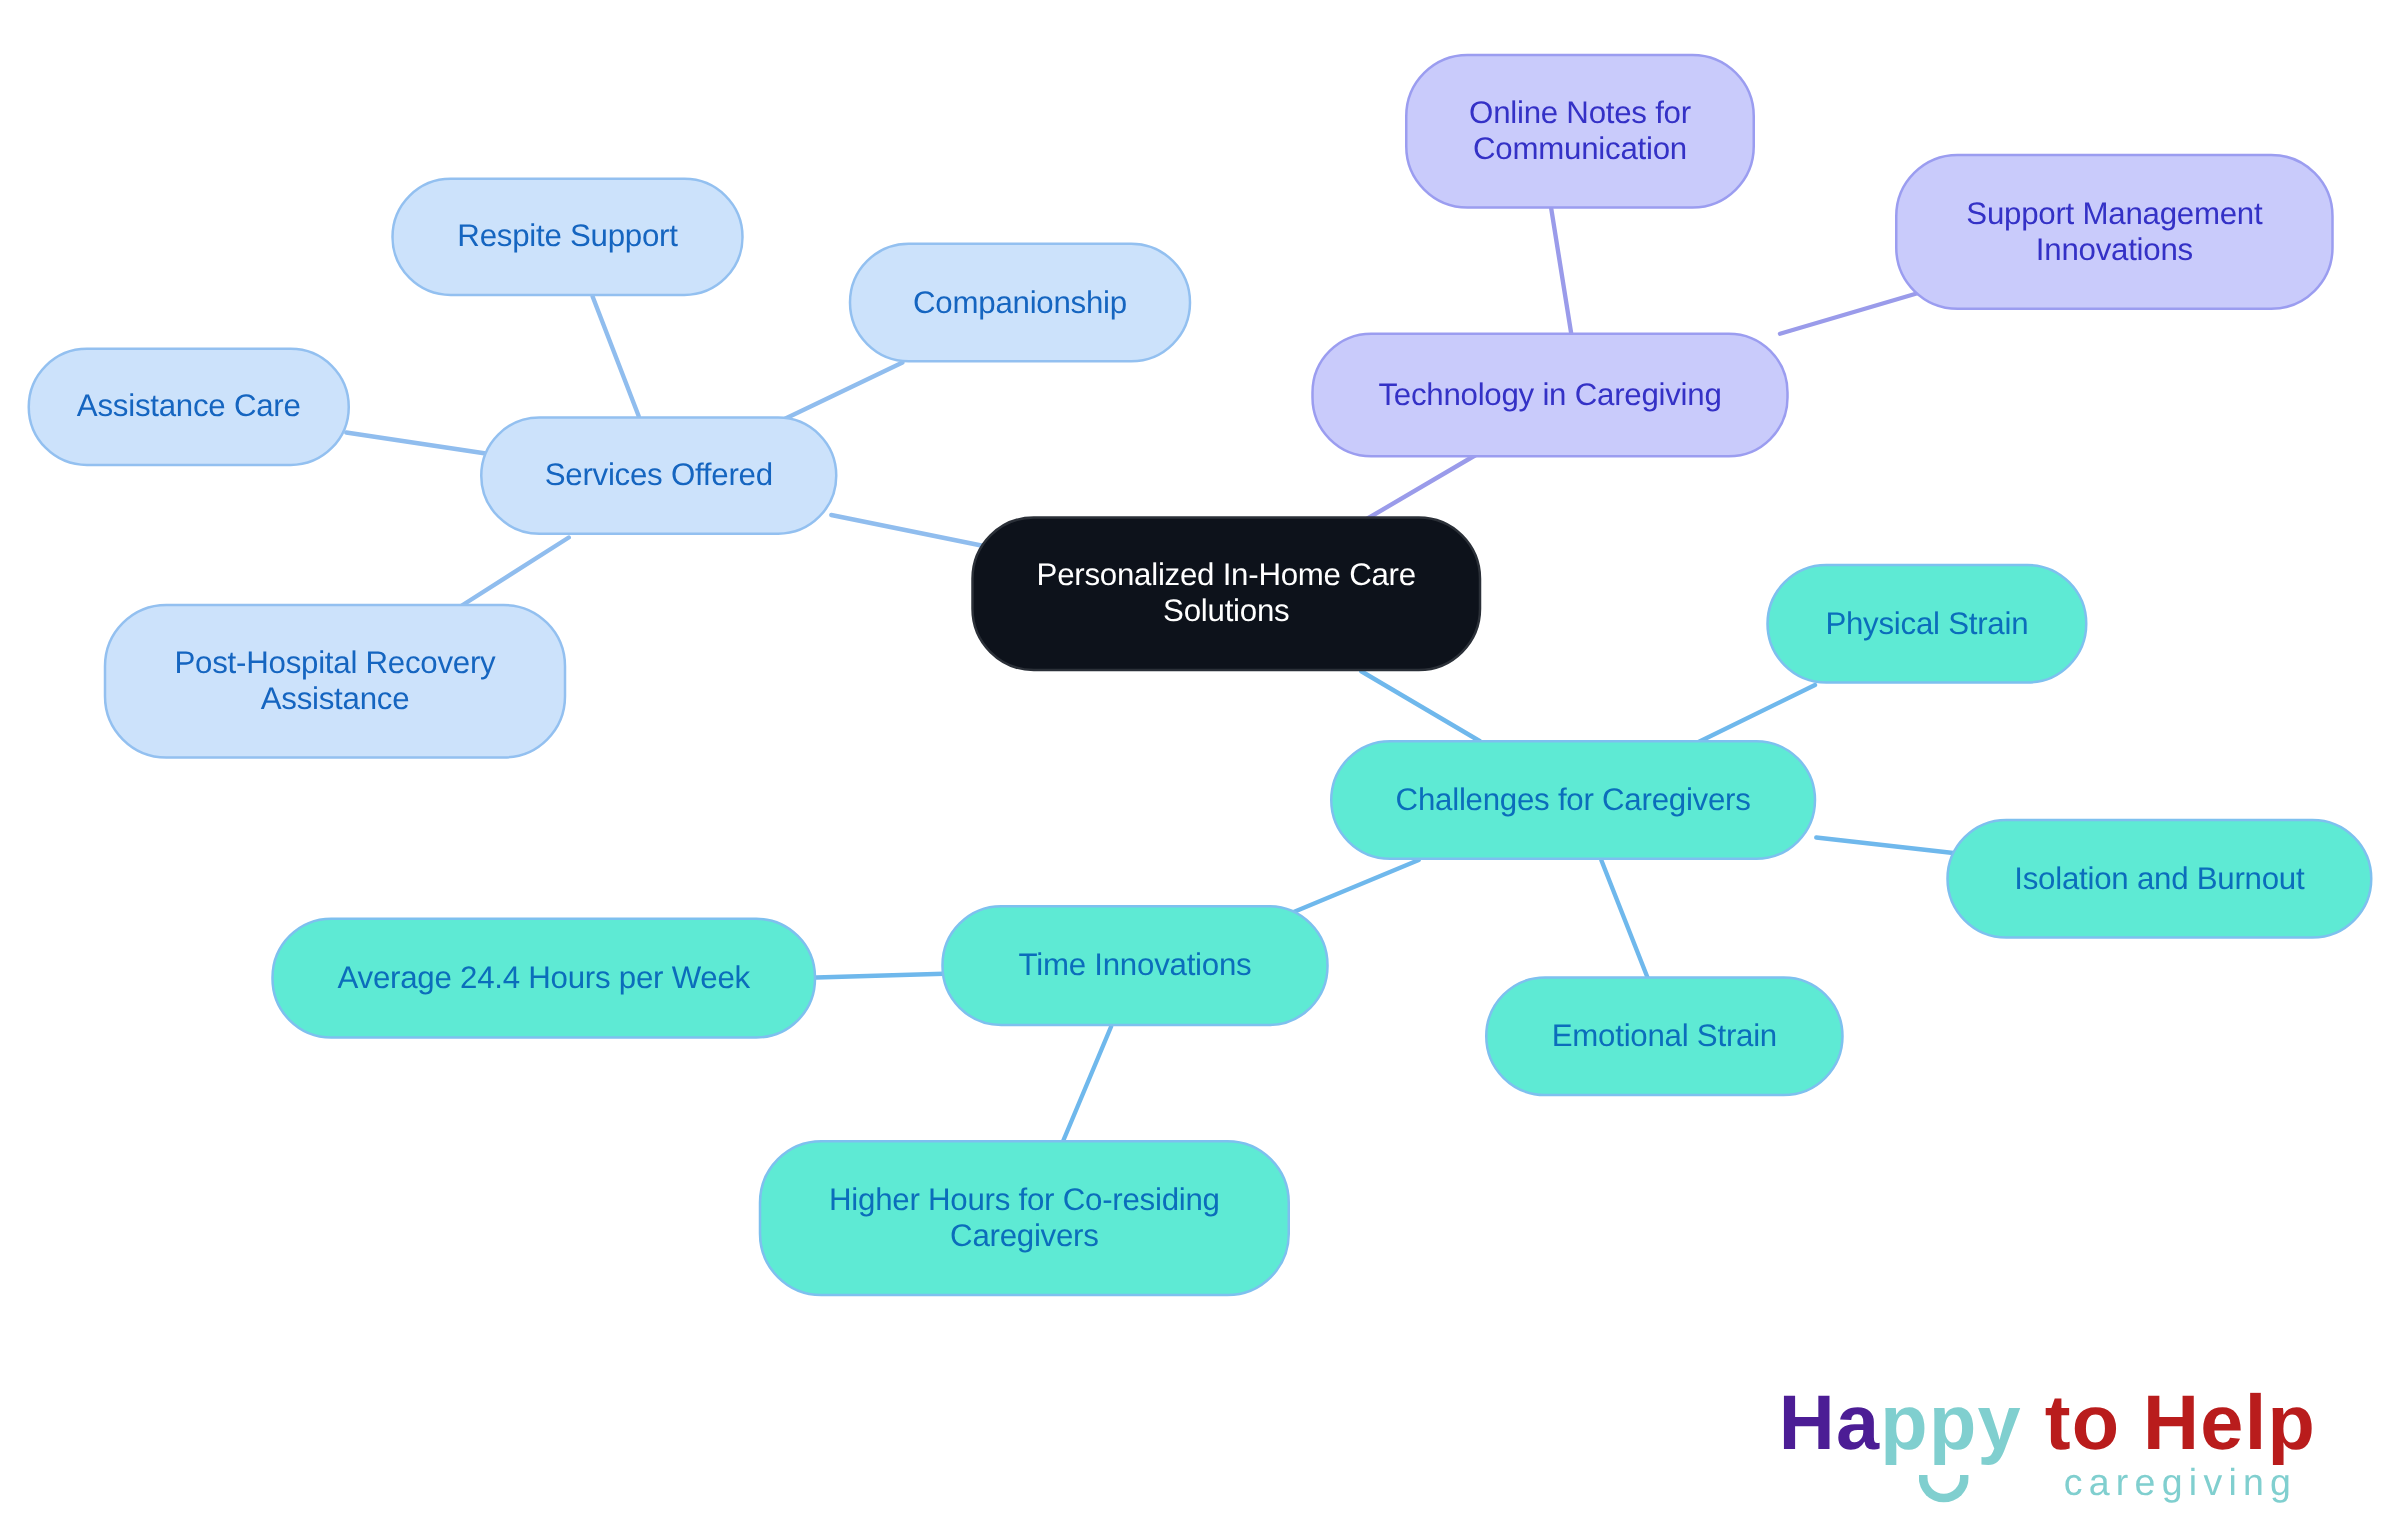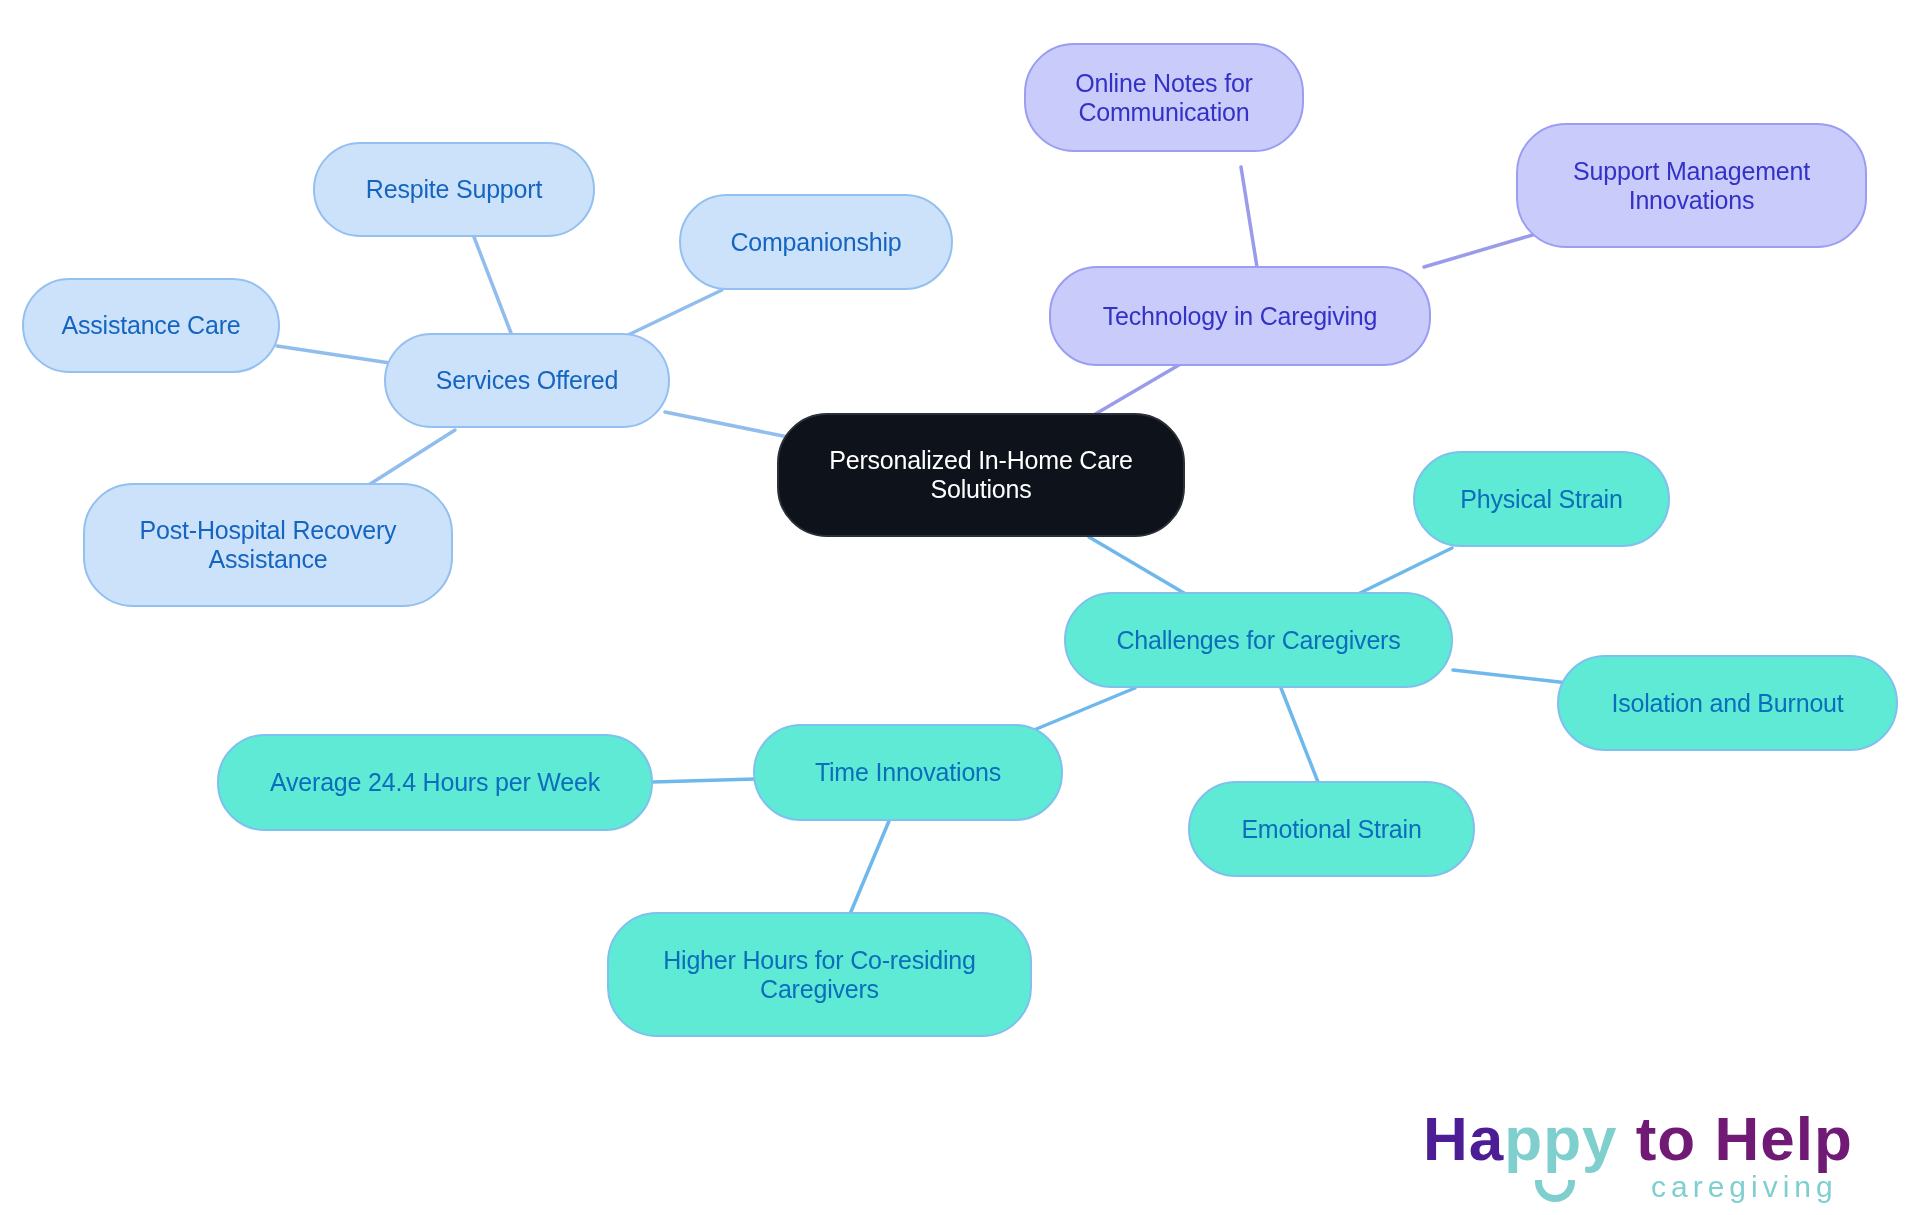--- a/index.html
+++ b/index.html
@@ -64,21 +64,21 @@
 <div class="node svc" style="left:83px; top:483px; width:370px; height:124px; border-radius:50px;">
   <div>
     <div>Post-Hospital Recovery</div>
     <div>Assistance</div>
   </div>
 </div>
 
 <div class="node tech" style="left:1049px; top:266px; width:382px; height:100px;">
   <span>Technology in Caregiving</span>
 </div>
-<div class="node tech" style="left:1024px; top:43px; width:280px; height:109px; border-radius:50px;">
+<div class="node tech" style="left:1124px; top:43px; width:280px; height:124px; border-radius:50px;">
   <div>
     <div>Online Notes for</div>
     <div>Communication</div>
   </div>
 </div>
 <div class="node tech" style="left:1516px; top:123px; width:351px; height:125px; border-radius:50px;">
   <div>
     <div>Support Management</div>
     <div>Innovations</div>
   </div>
@@ -104,17 +104,17 @@
 </div>
 <div class="node chal" style="left:607px; top:912px; width:425px; height:125px; border-radius:50px;">
   <div>
     <div>Higher Hours for Co-residing</div>
     <div>Caregivers</div>
   </div>
 </div>
 
 <div class="logo">
   <div class="logo-main">
-    <span id="lg1" style="color: #4c1d95;">Ha</span><span id="lg2" style="color: rgb(128, 207, 207);">ppy</span><span id="lg3" style="color: #701a75;"> to Help</span>
+    <span id="lg1" style="color: #4c1d95;">Ha</span><span id="lg2" style="color: rgb(128, 207, 207);">ppy</span><span id="lg3" style="color: #b91c1c;"> to Help</span>
   </div>
   <div class="smile"></div>
   <div class="logo-sub" id="lgsub" style="color: rgb(128, 207, 207);">caregiving</div>
 </div>
 
 </body></html>

